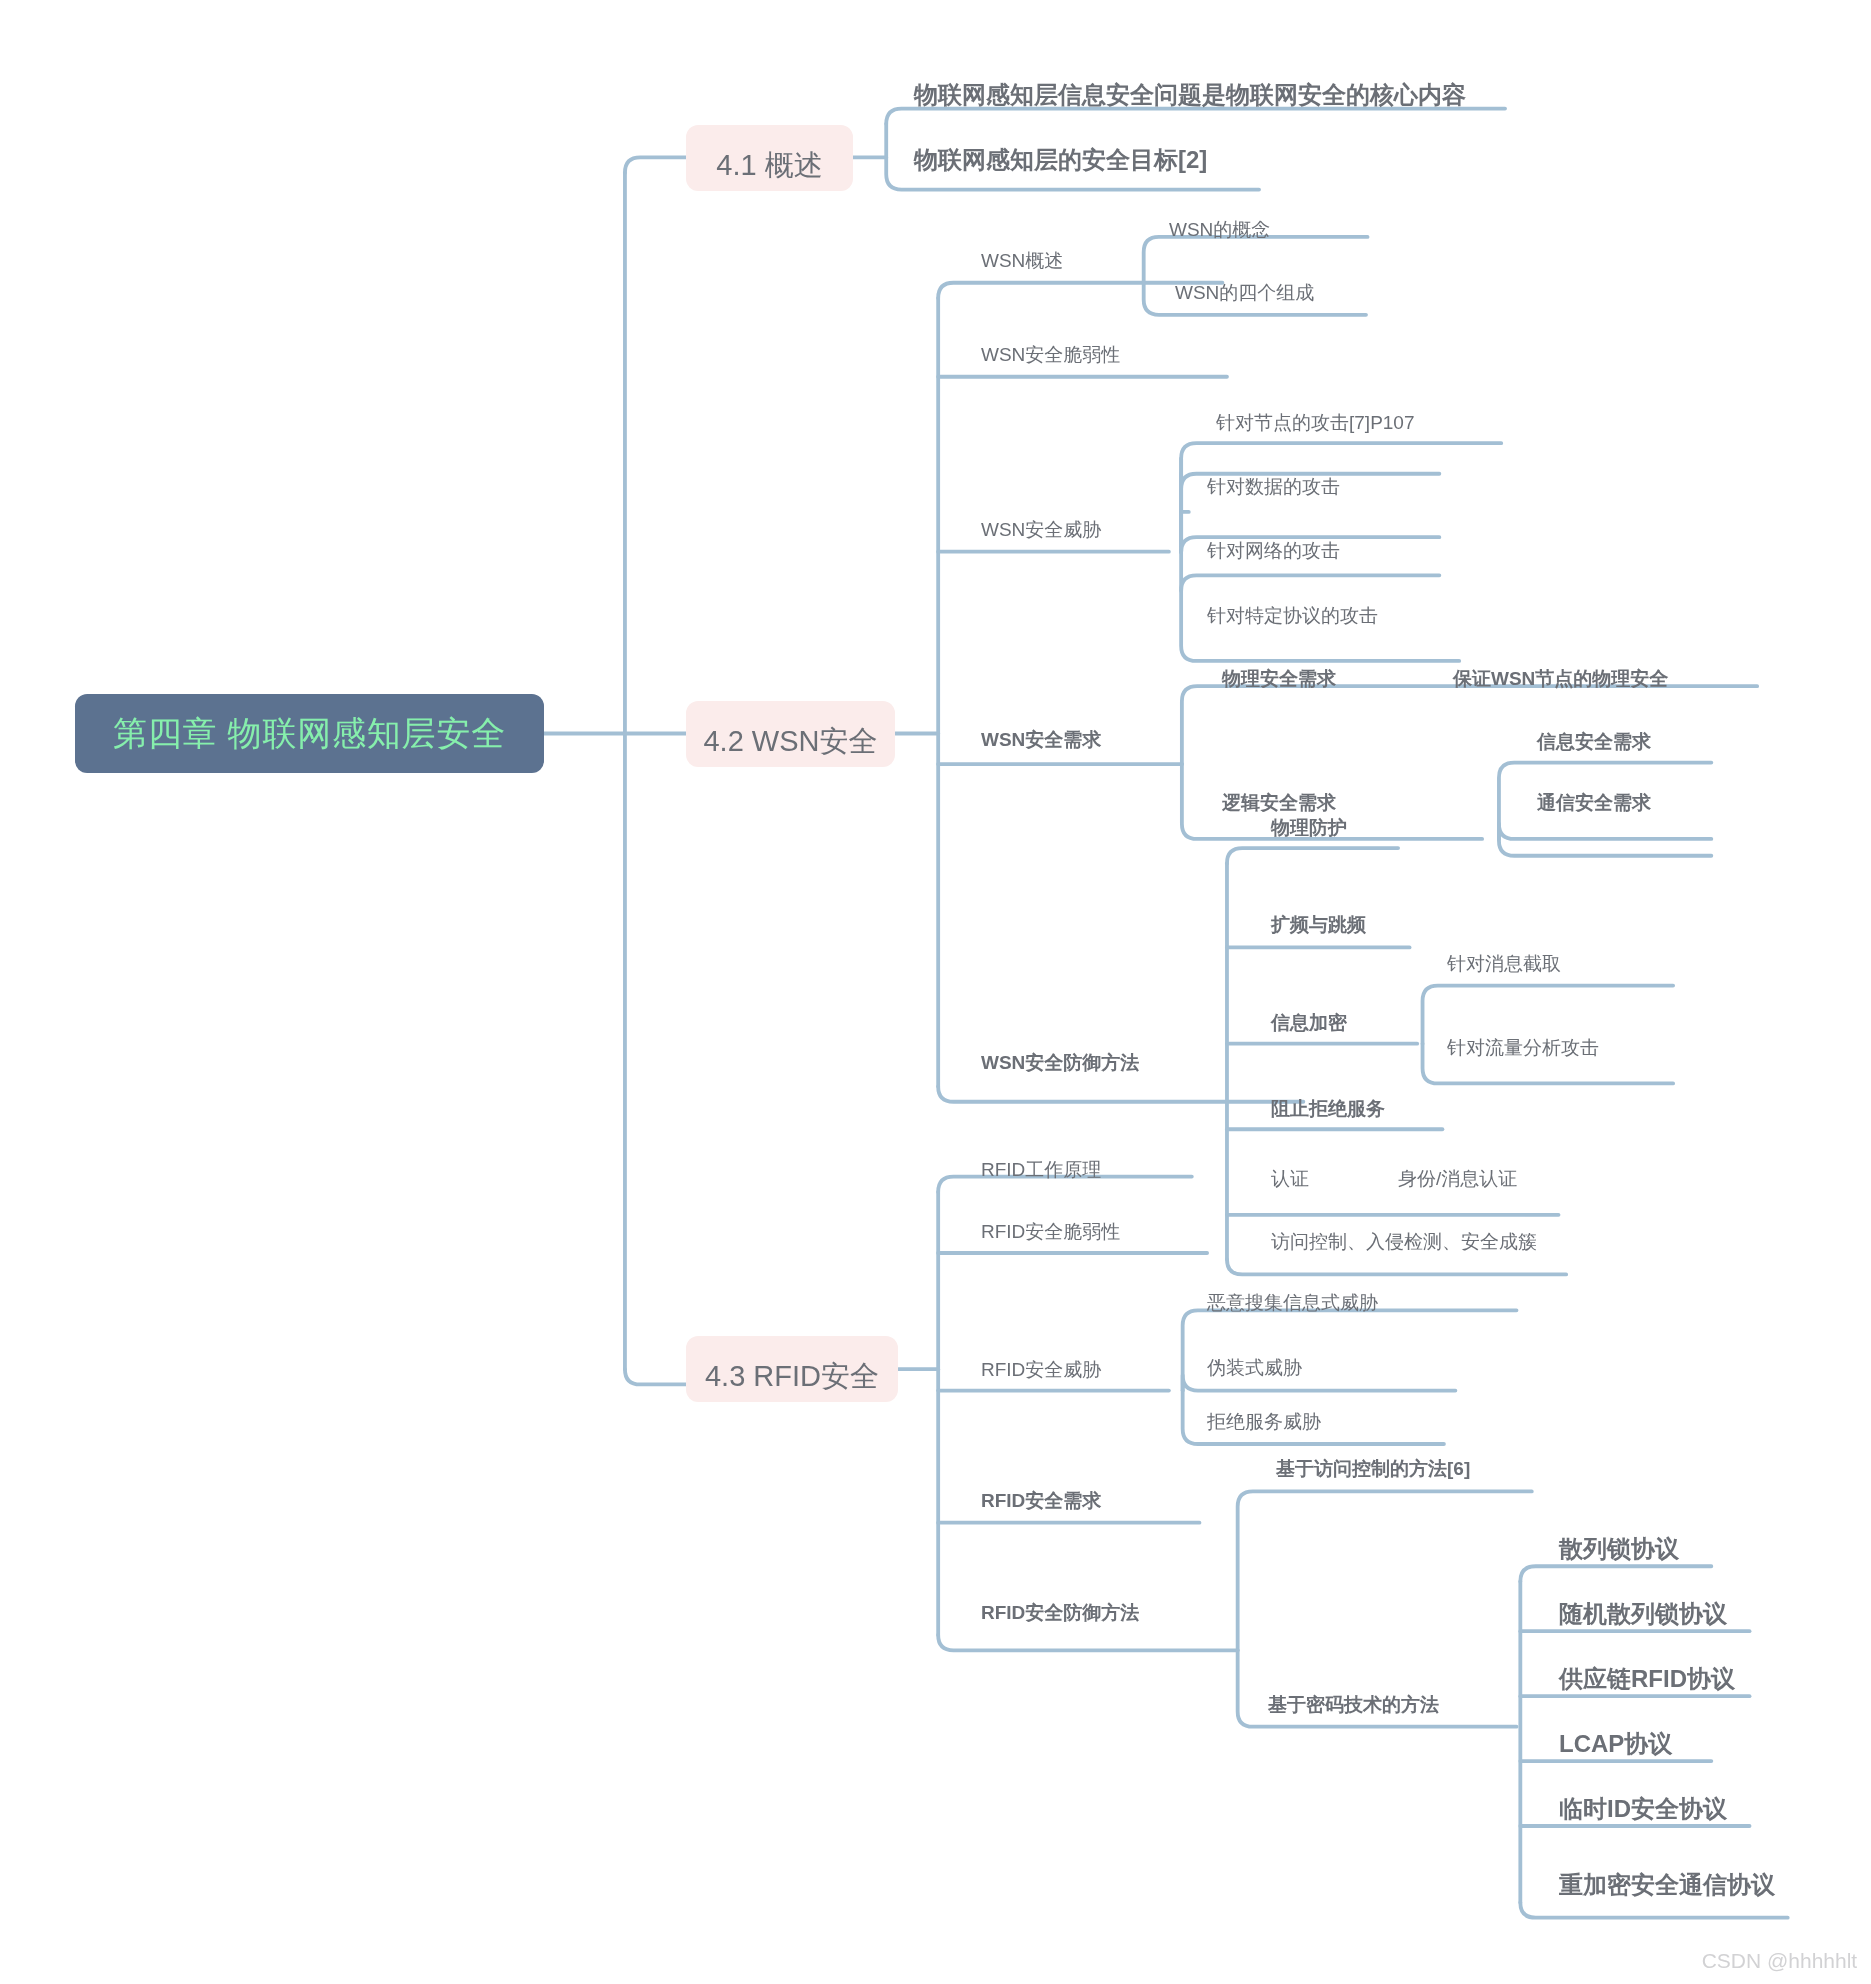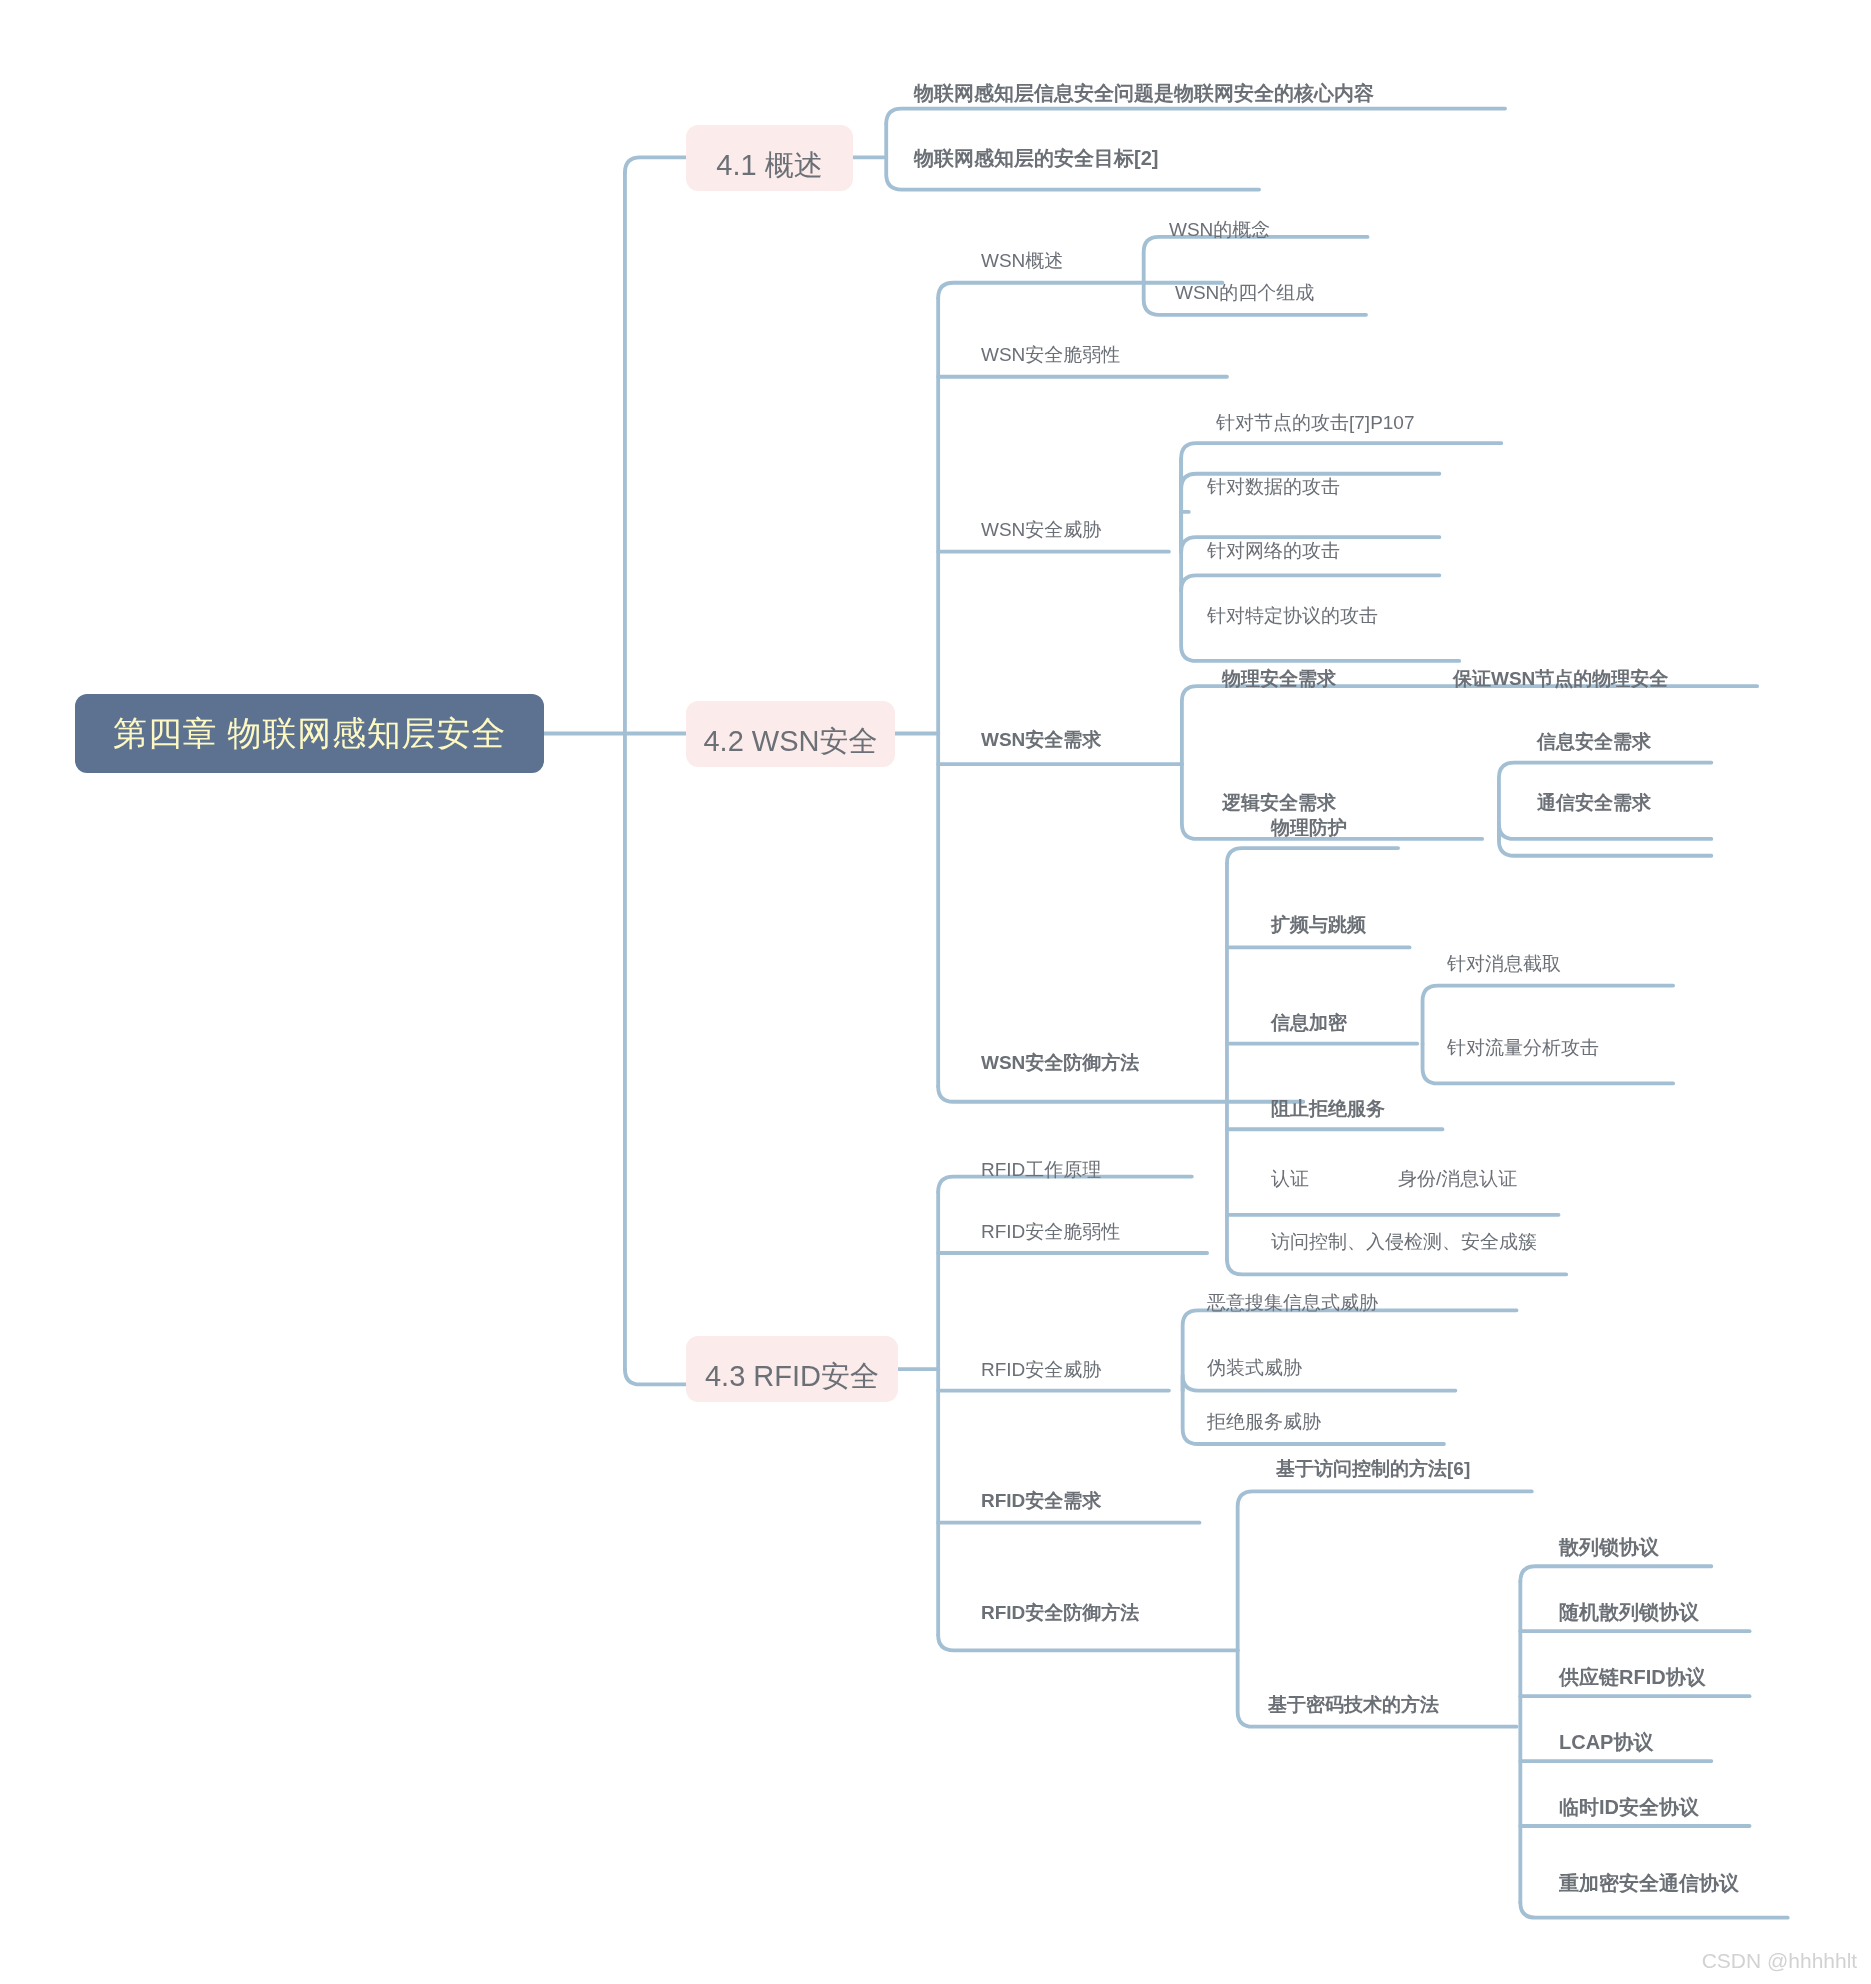--- a/index.html
+++ b/index.html
@@ -26,21 +26,21 @@
     position:absolute;
     left:75px;  top:694px;
     width:469px; height:79px;
     background:#5c7290;
     border-radius:12.2px;
     display:flex;align-items:center;justify-content:center;
     box-sizing:border-box;
     padding:0 17px;
   }
   .root-node span{
-    color:#fef9c3;
+    color:#86efac;
     font-size:34px;
     letter-spacing:0.8px;
     white-space:nowrap;
   }
   
   .lvl1-node{
     position:absolute;
     background:#fbeceb;
     border-radius:12.2px;
     display:flex;align-items:center;justify-content:center;
@@ -56,21 +56,21 @@
   }
   
   .tnode{
     position:absolute;
     color:#6b6f76;
     white-space:nowrap;
     line-height:1;
   }
   .tnode.b{font-weight:bold;}
   .s34{font-size:19px;}
-  .s32{font-size:20px;}
+  .s32{font-size:24px;}
   .nb{font-weight:normal;}
   
   .watermark{
     position:absolute;
     right:13.8px;bottom:12.2px;
     color:#d2d2d4;
     font-size:21px;
     white-space:nowrap;
   }
 </style>

